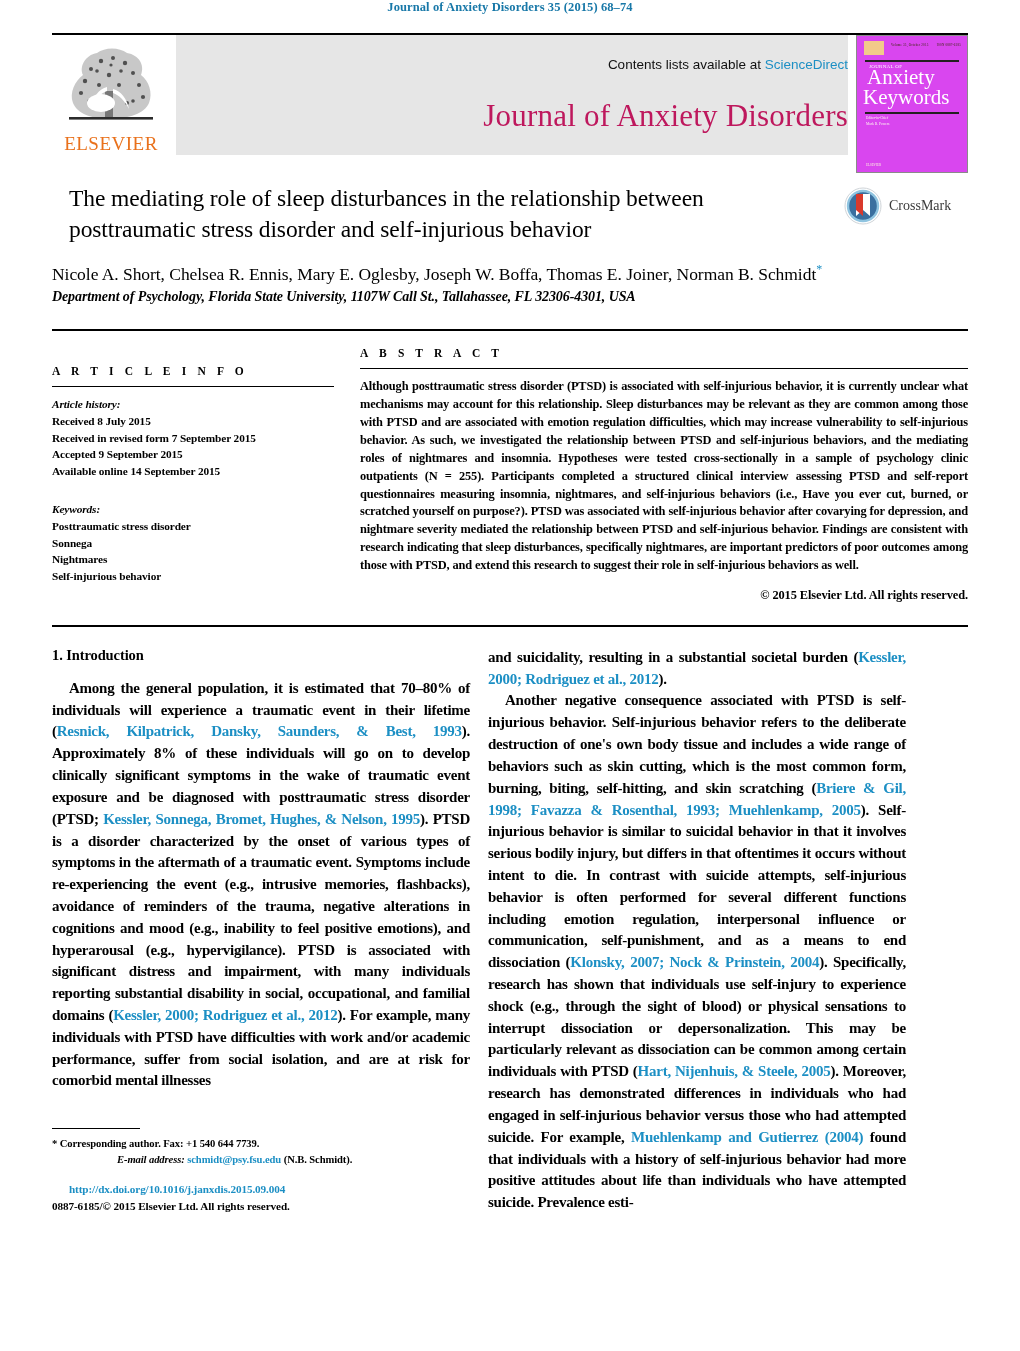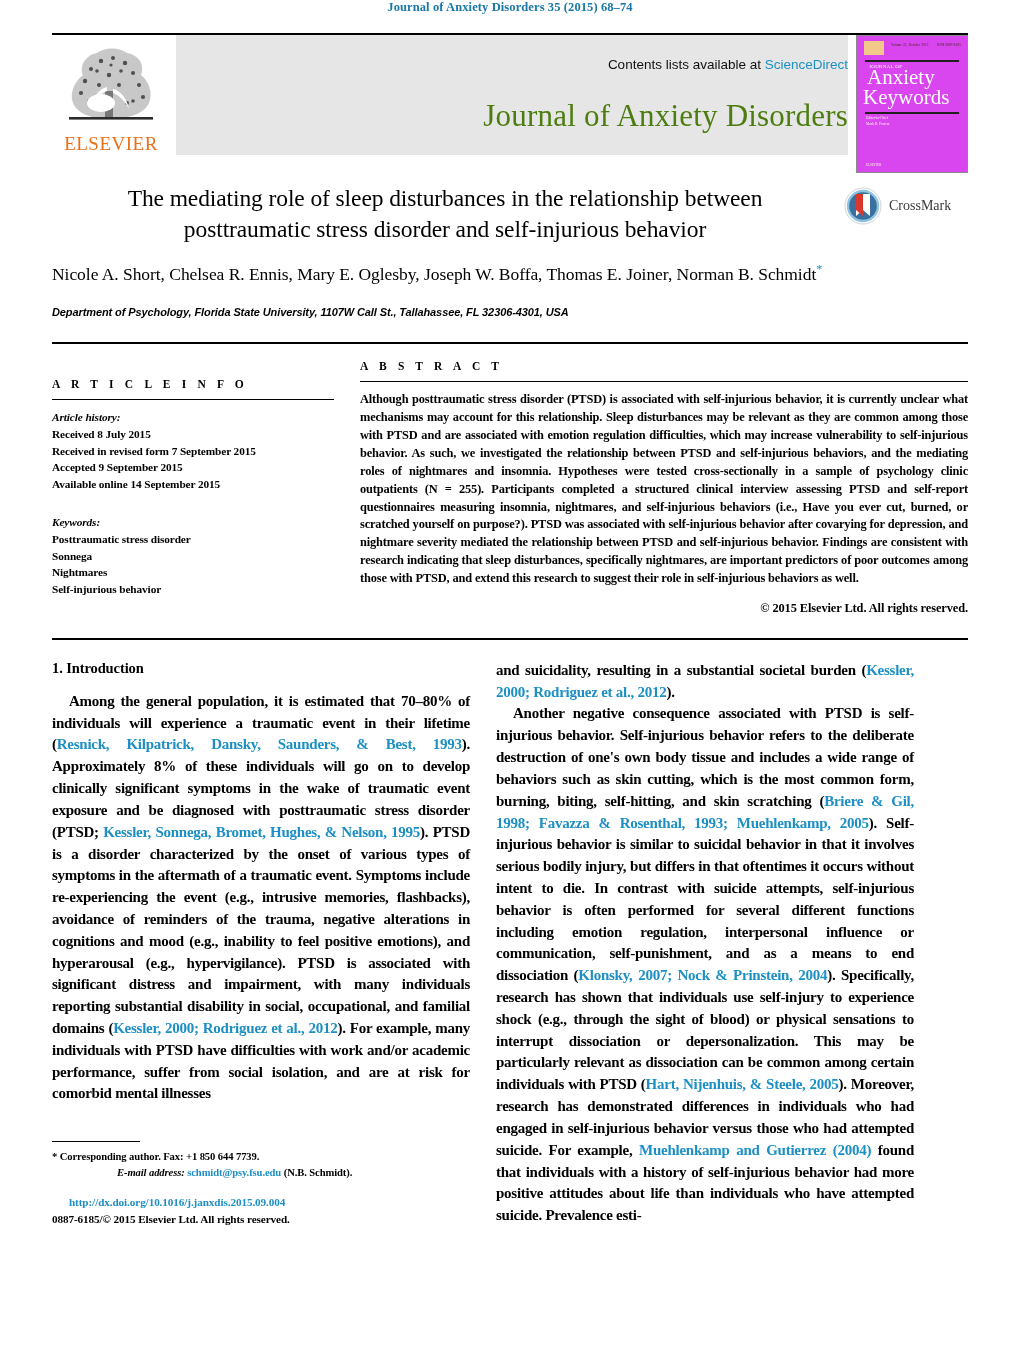--- a/index.html
+++ b/index.html
@@ -66,21 +66,21 @@
     font-family: "Liberation Sans", sans-serif;
     font-size: 13.5px;
     color: #111;
     margin-top: 6px;
   }
   .banner .contents-line .sd { color: #1c8fc4; }
   .banner .journal-name {
     font-family: "Liberation Serif", serif;
     font-size: 31px;
     margin-top: 26px;
-    color: #4d7c0f;
+    color: #be185d;
     letter-spacing: .2px;
   }
   .cover-thumb {
     flex: 0 0 112px;
     width: 112px;
     height: 138px;
     border: 1px solid #8a8a8a;
     background: #d946ef;
     position: relative;
     overflow: hidden;
@@ -97,36 +97,35 @@
 
   
   .title-block { margin-top: 28px; position: relative; padding-right: 130px; }
   h1.article-title {
     font-family: "Liberation Serif", serif;
     font-size: 23.5px;
     font-weight: normal;
     line-height: 1.30;
     margin: 17px;
     letter-spacing: -.1px;
-    text-align: center;
   }
   .authors {
     font-family: "Liberation Serif", serif;
     font-size: 17.5px;
     line-height: 1.34;
     margin-top: 15px;
     letter-spacing: -.05px;
   }
   .authors .star { color: #1c8fc4; font-size: 12px; vertical-align: super; }
   .affiliation {
-    font-family: Liberation Sans, sans-serif;
+    font-family: Liberation Serif, serif;
     font-style: italic;
     font-weight: bold;
-    font-size: 11px;
-    margin-top: 20px;
+    font-size: 14px;
+    margin-top: 3px;
     letter-spacing: -.1px;
   }
   .crossmark {
     position: absolute;
     right: 0; top: 4px;
     width: 124px;
     display: flex;
     align-items: center;
     gap: 7px;
   }
@@ -179,21 +178,21 @@
     margin-top: 13px;
     letter-spacing: -.1px;
   }
 
   
   .body-wrap {
     margin-top: 22px;
     border-top: 2px solid #000;
     padding-top: 20px;
     display: flex;
-    gap: 26px;
+    gap: 18px;
     position: relative;
   }
   .bcol { width: 418px; flex: 0 0 418px; position: relative; }
   h2.sec-title {
     font-family: "Liberation Serif", serif;
     font-size: 14.5px;
     font-weight: bold;
     margin: 0 0 14px 0;
     letter-spacing: -.1px;
   }
@@ -354,21 +353,21 @@
   </div>
 
   <div class="body-wrap">
 
     <div class="bcol">
       <h2 class="sec-title">1. Introduction</h2>
       <p class="para"><span>Among the general population, it is estimated that 70–80% of individuals will experience a traumatic event in their lifetime (</span><span class="cite">Resnick, Kilpatrick, Dansky, Saunders, &amp; Best, 1993</span><span>). Approximately 8% of these individuals will go on to develop clinically significant symptoms in the wake of traumatic event exposure and be diagnosed with posttraumatic stress disorder (PTSD; </span><span class="cite">Kessler, Sonnega, Bromet, Hughes, &amp; Nelson, 1995</span><span>). PTSD is a disorder characterized by the onset of various types of symptoms in the aftermath of a traumatic event. Symptoms include re-experiencing the event (e.g., intrusive memories, flashbacks), avoidance of reminders of the trauma, negative alterations in cognitions and mood (e.g., inability to feel positive emotions), and hyperarousal (e.g., hypervigilance). PTSD is associated with significant distress and impairment, with many individuals reporting substantial disability in social, occupational, and familial domains (</span><span class="cite">Kessler, 2000; Rodriguez et al., 2012</span><span>). For example, many individuals with PTSD have difficulties with work and/or academic performance, suffer from social isolation, and are at risk for comorbid mental illnesses</span></p>
 
       <div class="footnote">
         <div class="fn-rule"></div>
-        <div class="fn-text"><span>*</span> <span>Corresponding author. Fax: +1 850 644 7739.</span></div>
+        <div class="fn-text"><span>*</span> <span>Corresponding author. Fax: +1 540 644 7739.</span></div>
         <div class="fn-text fn-email"><span class="it">E-mail address:</span> <span class="link">schmidt@psy.fsu.edu</span> <span>(N.B. Schmidt).</span></div>
         <div class="doi-block">
           <div class="doi">http://dx.doi.org/10.1016/j.janxdis.2015.09.004</div>
           <div>0887-6185/© 2015 Elsevier Ltd. All rights reserved.</div>
         </div>
       </div>
     </div>
 
     <div class="bcol">
       <p class="para cont"><span>and suicidality, resulting in a substantial societal burden (</span><span class="cite">Kessler, 2000; Rodriguez et al., 2012</span><span>).</span></p>

